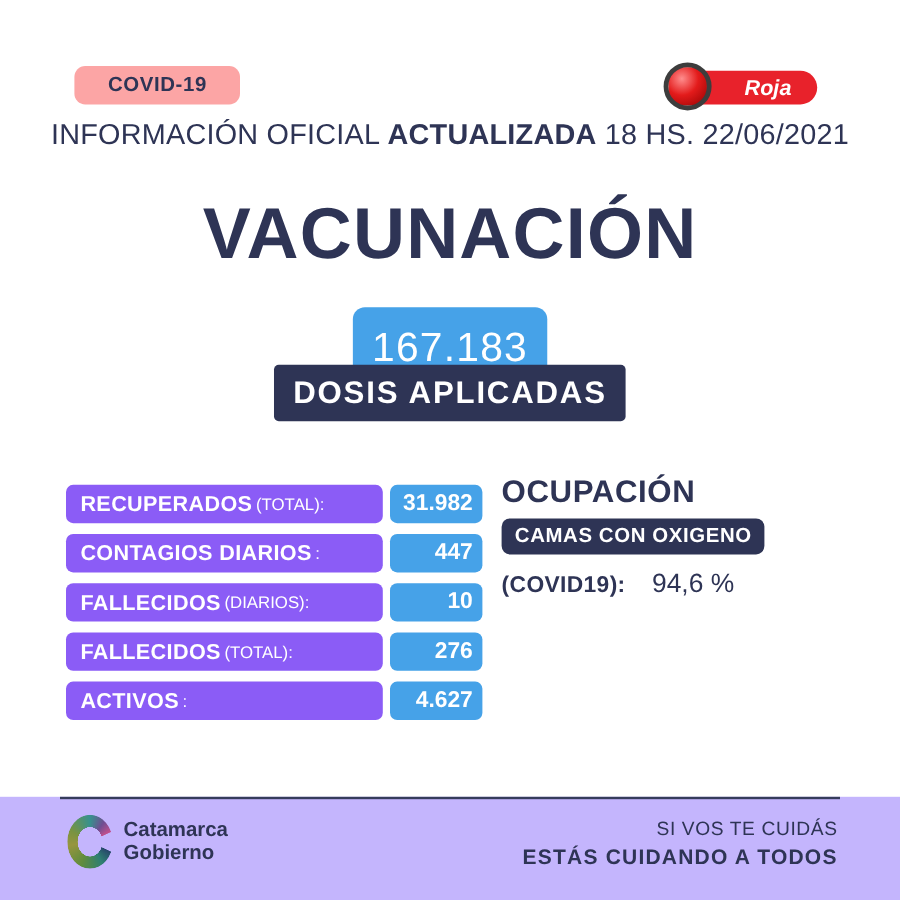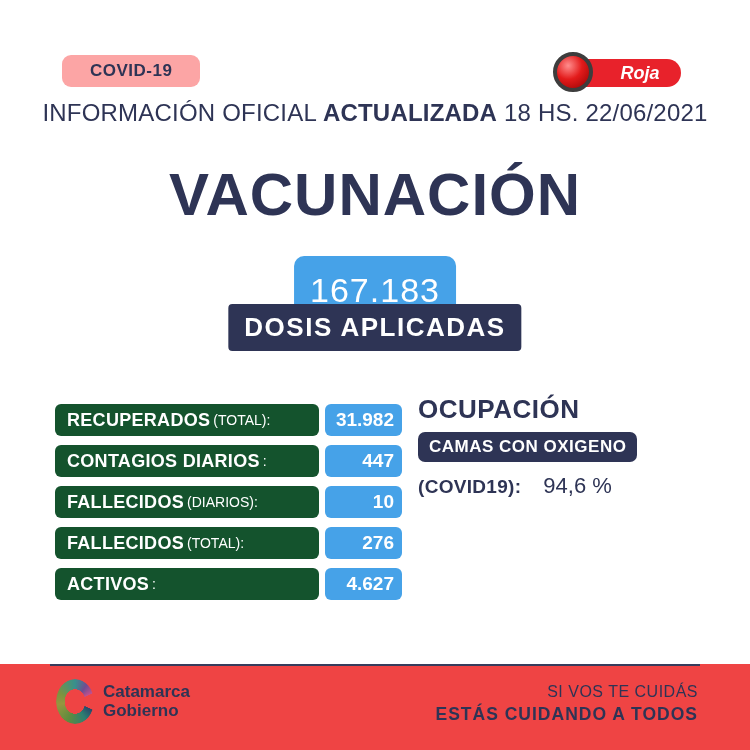--- a/index.html
+++ b/index.html
@@ -55,21 +55,21 @@
   .doses-label {
     position: absolute; left: 50%; top: 304px; transform: translateX(-50%);
     background: #2e3455; color: #ffffff;
     font-size: 26px; font-weight: bold; letter-spacing: 1.5px;
     padding: 8px 16px; border-radius: 4px; white-space: nowrap;
   }
   
   .stats { position: absolute; left: 55px; top: 404px; }
   .stat-row { display: flex; margin-bottom: 9px; }
   .stat-label-bar {
-    width: 264px; height: 32px; background: #14532d; border-radius: 6px;
+    width: 264px; height: 32px; background: #8b5cf6; border-radius: 6px;
     display: flex; align-items: center; padding-left: 12px;
     margin-right: 6px; white-space: nowrap;
   }
   .stat-label { color: #ffffff; font-weight: bold; font-size: 18px; letter-spacing: 0.3px; }
   .stat-qualifier { color: #ffffff; font-size: 14px; margin-left: 3px; }
   .stat-value-box {
     width: 77px; height: 32px; background: #46a2e8; border-radius: 6px;
     display: flex; align-items: center; justify-content: flex-end;
     padding-right: 8px; color: #ffffff; font-weight: bold; font-size: 19px;
   }
@@ -81,21 +81,21 @@
     background: #2e3455; color: #ffffff;
     font-size: 17px; font-weight: bold; letter-spacing: 0.5px;
     padding: 5px 11px; border-radius: 7px; white-space: nowrap;
   }
   .occupation-detail { margin-top: 11px; color: #2e3455; white-space: nowrap; }
   .occupation-detail .detail-key { font-weight: bold; font-size: 19px; letter-spacing: 0.3px; }
   .occupation-detail .detail-value { font-size: 22px; margin-left: 22px; }
   
   .footer {
     position: absolute; left: 0; top: 664px; width: 750px; height: 86px;
-    background: #ef4444;
+    background: #c4b5fd;
   }
   .footer-divider {
     position: absolute; left: 50px; top: 0; width: 650px; height: 2px;
     background: #363c5c;
   }
   .footer-logo-group {
     position: absolute; left: 56px; top: 15px;
     display: flex; align-items: center;
   }
   .logo-c {

